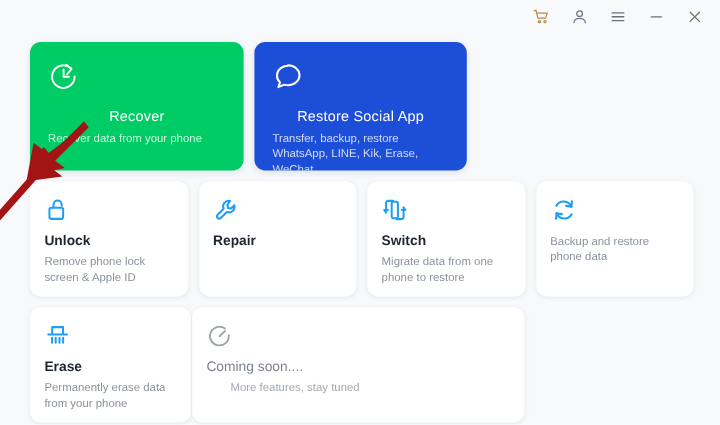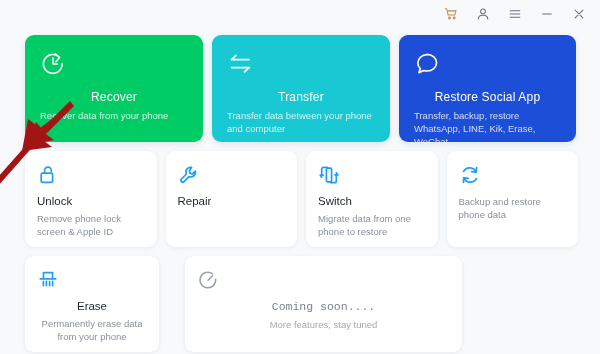--- a/index.html
+++ b/index.html
@@ -38,21 +38,21 @@
 
   
   .grid {
     position: absolute;
     left: 25px; top: 35px;
     width: 553px;
   }
   .row { display: flex; }
   .row1 { gap: 9px; }
   .row2 { gap: 9px; margin-top: 9px; }
-  .row3 { gap: 26px; margin-top: 9px; text-align: center; }
+  .row3 { gap: 1px; margin-top: 9px; }
 
   .card {
     border-radius: 9px;
     position: relative;
     overflow: hidden;
   }
 
   
   .card-big {
     height: 107px;
@@ -85,21 +85,21 @@
     height: 96px;
     width: 134px;
     padding: 13px 12px 0 12px;
     box-shadow: 0 1px 4px rgba(20,40,70,0.07);
   }
   .card-sm .c-icon { width: 22px; height: 22px; margin-bottom: 9px; }
   .card-sm .c-icon svg { display:block; }
   .card-sm .c-title {
     color: #1d2530;
     font-size: 11.5px;
-    font-weight: normal;
+    font-weight: bold;
     margin-bottom: 5px;
   }
   .card-sm .c-desc {
     color: #8a919c;
     font-size: 9.5px;
     line-height: 1.38;
   }
   .card-wide {
     background: #ffffff;
     height: 96px;
@@ -107,26 +107,26 @@
     padding: 13px 12px 0 12px;
     box-shadow: 0 1px 4px rgba(20,40,70,0.07);
     border-radius: 9px;
   }
   .card-wide .c-icon { width: 22px; height: 22px; margin-bottom: 9px; }
   .card-wide .c-title {
     color: #7c838e;
     font-size: 11.5px;
     font-weight: normal;
     margin-bottom: 5px;
-    font-family: Liberation Mono, monospace;
   }
   .card-wide .c-desc {
     color: #a3a9b3;
     font-size: 9.5px;
     line-height: 1.38;
+    margin-left: 20px;
   }
 
   
   .annot {
     position: absolute;
     left: 0; top: 88px;
     width: 110px; height: 100px;
     pointer-events: none;
   }
 </style>
@@ -182,32 +182,20 @@
           <svg width="26" height="26" viewBox="0 0 26 26" fill="none" stroke="#ffffff" stroke-width="1.6" stroke-linecap="round" stroke-linejoin="round">
             <path d="M22.2 12.8a9.4 9.4 0 1 1-2.9-6.7"></path>
             <path d="M15.2 2.9l4.4 3.6-3.6 4.3"></path>
             <path d="M13 7.1v5.9h4.4"></path>
           </svg>
         </div>
         <div class="c-title">Recover</div>
         <div class="c-desc">Recover data from your phone</div>
       </div>
 
-      <div class="card card-big card-transfer">
-        <div class="c-icon">
-          <svg width="26" height="26" viewBox="0 0 26 26" fill="none" stroke="#ffffff" stroke-width="1.8" stroke-linecap="round" stroke-linejoin="round">
-            <path d="M22 8.6H4.6"></path>
-            <path d="M9 4.4L4.6 8.6"></path>
-            <path d="M4.6 16.6H22"></path>
-            <path d="M17.6 20.8l4.4-4.2"></path>
-          </svg>
-        </div>
-        <div class="c-title">Transfer</div>
-        <div class="c-desc">Transfer data between your phone and computer</div>
-      </div>
 
       <div class="card card-big card-social">
         <div class="c-icon">
           <svg width="26" height="26" viewBox="0 0 26 26" fill="none" stroke="#ffffff" stroke-width="1.7" stroke-linecap="round" stroke-linejoin="round">
             <path d="M13 3.4c5.3 0 9.6 3.7 9.6 8.3s-4.3 8.3-9.6 8.3c-1.1 0-2.2-.17-3.2-.48l-4.8 2.1 1.3-4a7.75 7.75 0 0 1-2.5-5.6c0-4.6 4.3-8.3 9.2-8.3z"></path>
           </svg>
         </div>
         <div class="c-title">Restore Social App</div>
         <div class="c-desc">Transfer, backup, restore WhatsApp, LINE, Kik, Erase, WeChat</div>
       </div>

